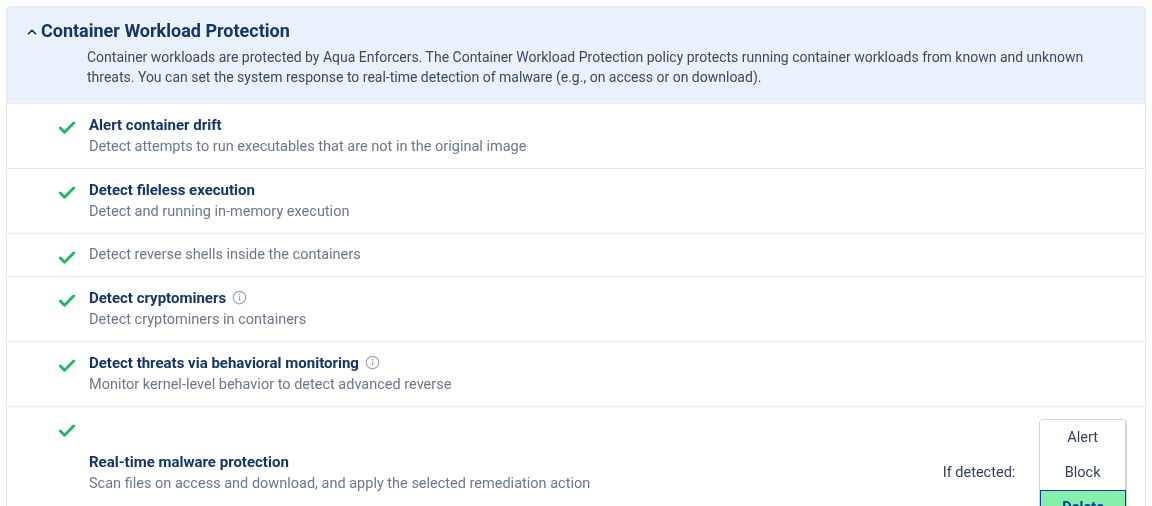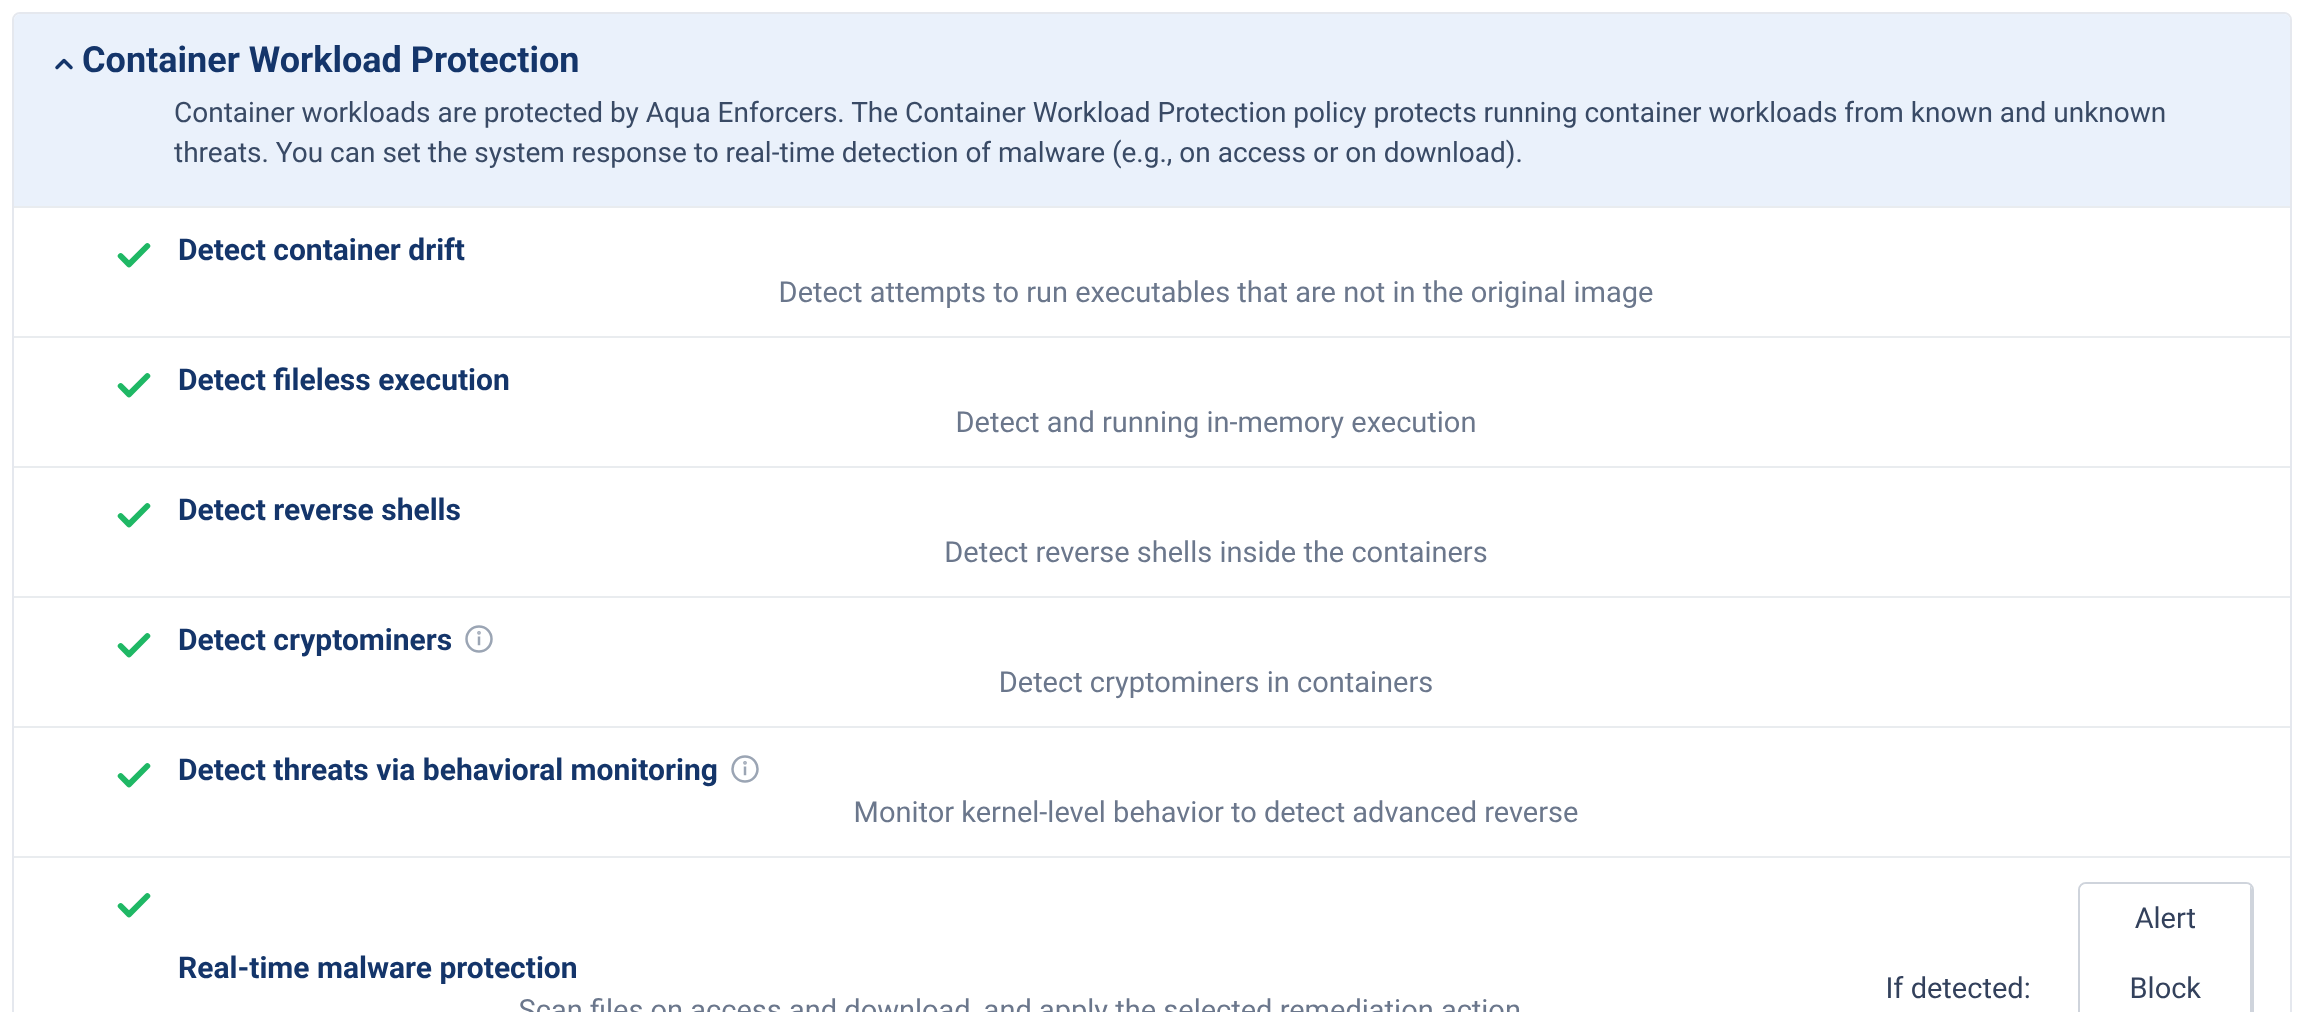--- a/index.html
+++ b/index.html
@@ -62,21 +62,20 @@
       font-size: 15px;
       font-weight: 700;
       display: flex;
       align-items: center;
       gap: 6px;
       margin-bottom: 4px;
     }
     .item-desc {
       color: #6b778c;
       font-size: 14.5px;
-      text-align: center;
     }
     .info-icon {
       display: inline-flex;
       color: #9ba5b4;
     }
     .actions {
       display: flex;
       align-items: center;
       gap: 24px;
     }
@@ -126,44 +125,41 @@
     </div>
   </div>
 
   <div id="items-container">
       <div class="item">
         <span class="check"><svg width="20" height="20" viewBox="0 0 24 24" fill="none" stroke="#1fb865" stroke-width="3.5" stroke-linecap="round" stroke-linejoin="round">
             <polyline points="20 6 9 17 4 12"></polyline>
           </svg></span>
         <div class="item-content">
           <div class="item-title">
-            <span>Detect container drift</span>
+            <span>Alert container drift</span>
           </div>
           <div class="item-desc">Detect attempts to run executables that are not in the original image</div>
         </div>
       </div>
       <div class="item">
         <span class="check"><svg width="20" height="20" viewBox="0 0 24 24" fill="none" stroke="#1fb865" stroke-width="3.5" stroke-linecap="round" stroke-linejoin="round">
             <polyline points="20 6 9 17 4 12"></polyline>
           </svg></span>
         <div class="item-content">
           <div class="item-title">
             <span>Detect fileless execution</span>
           </div>
           <div class="item-desc">Detect and running in-memory execution</div>
         </div>
       </div>
       <div class="item">
         <span class="check"><svg width="20" height="20" viewBox="0 0 24 24" fill="none" stroke="#1fb865" stroke-width="3.5" stroke-linecap="round" stroke-linejoin="round">
             <polyline points="20 6 9 17 4 12"></polyline>
           </svg></span>
         <div class="item-content">
-          <div class="item-title">
-            <span>Detect reverse shells</span>
-          </div>
           <div class="item-desc">Detect reverse shells inside the containers</div>
         </div>
       </div>
       <div class="item">
         <span class="check"><svg width="20" height="20" viewBox="0 0 24 24" fill="none" stroke="#1fb865" stroke-width="3.5" stroke-linecap="round" stroke-linejoin="round">
             <polyline points="20 6 9 17 4 12"></polyline>
           </svg></span>
         <div class="item-content">
           <div class="item-title">
             <span>Detect cryptominers</span>

